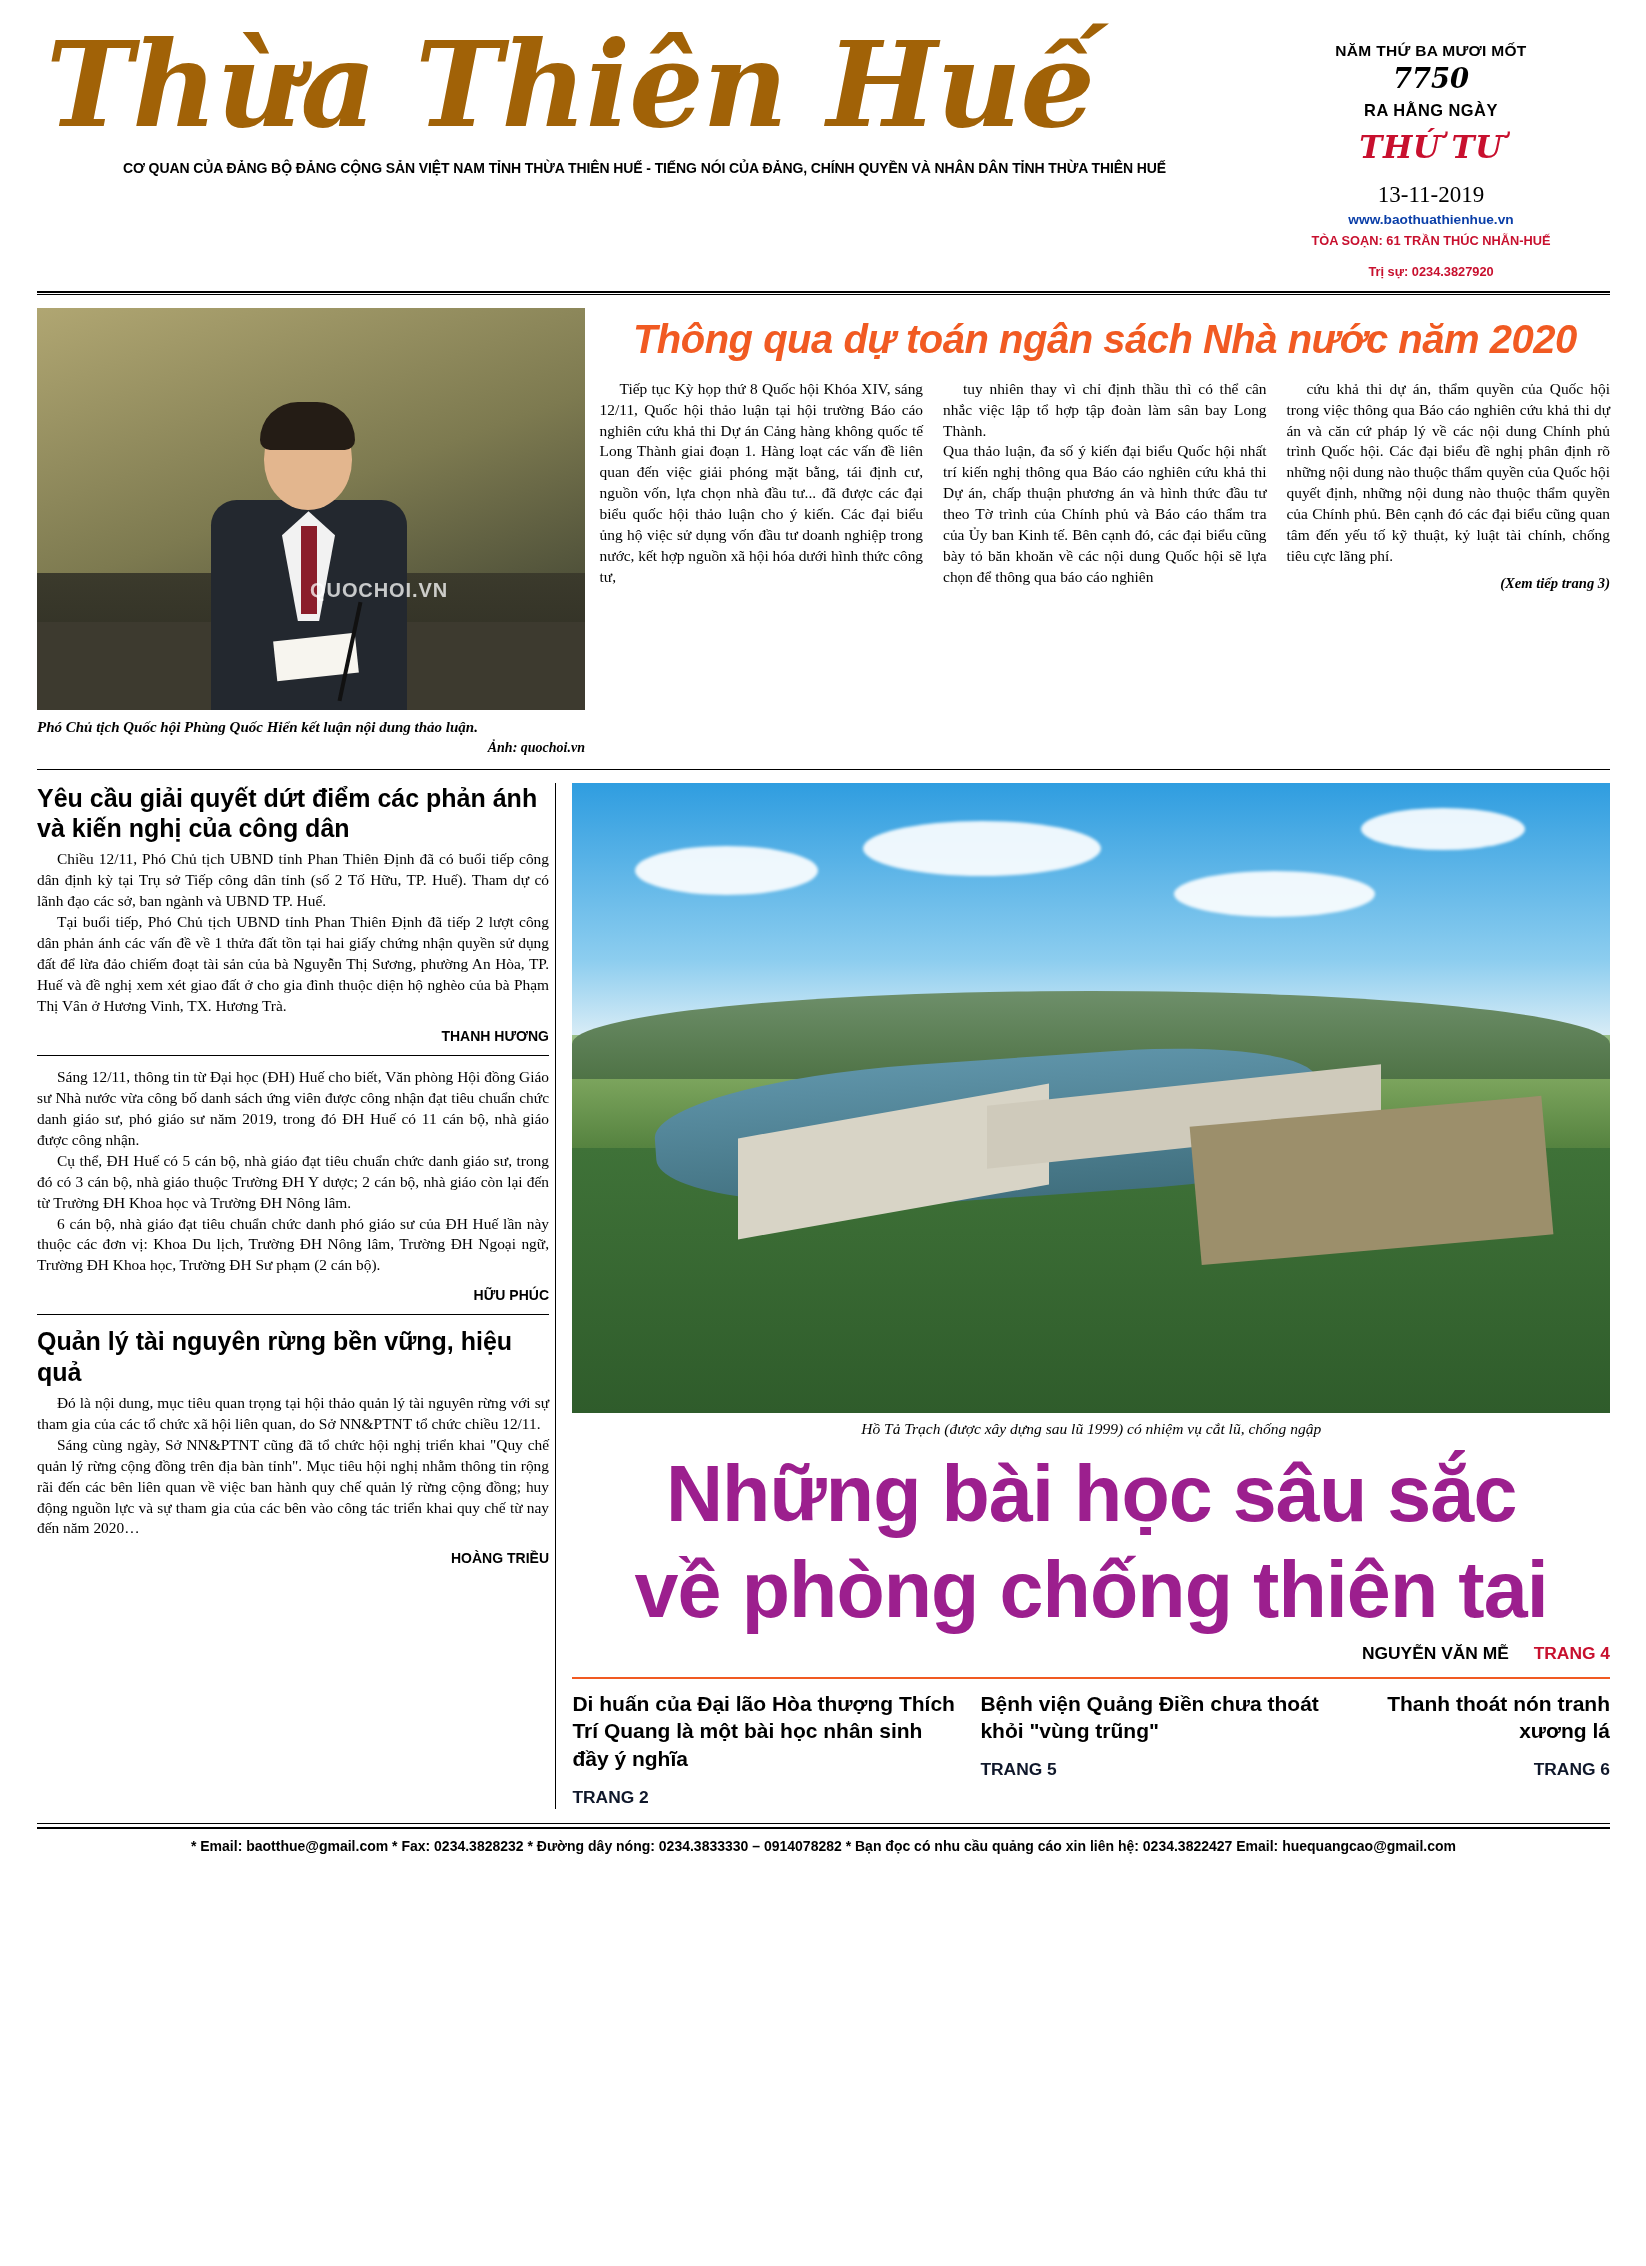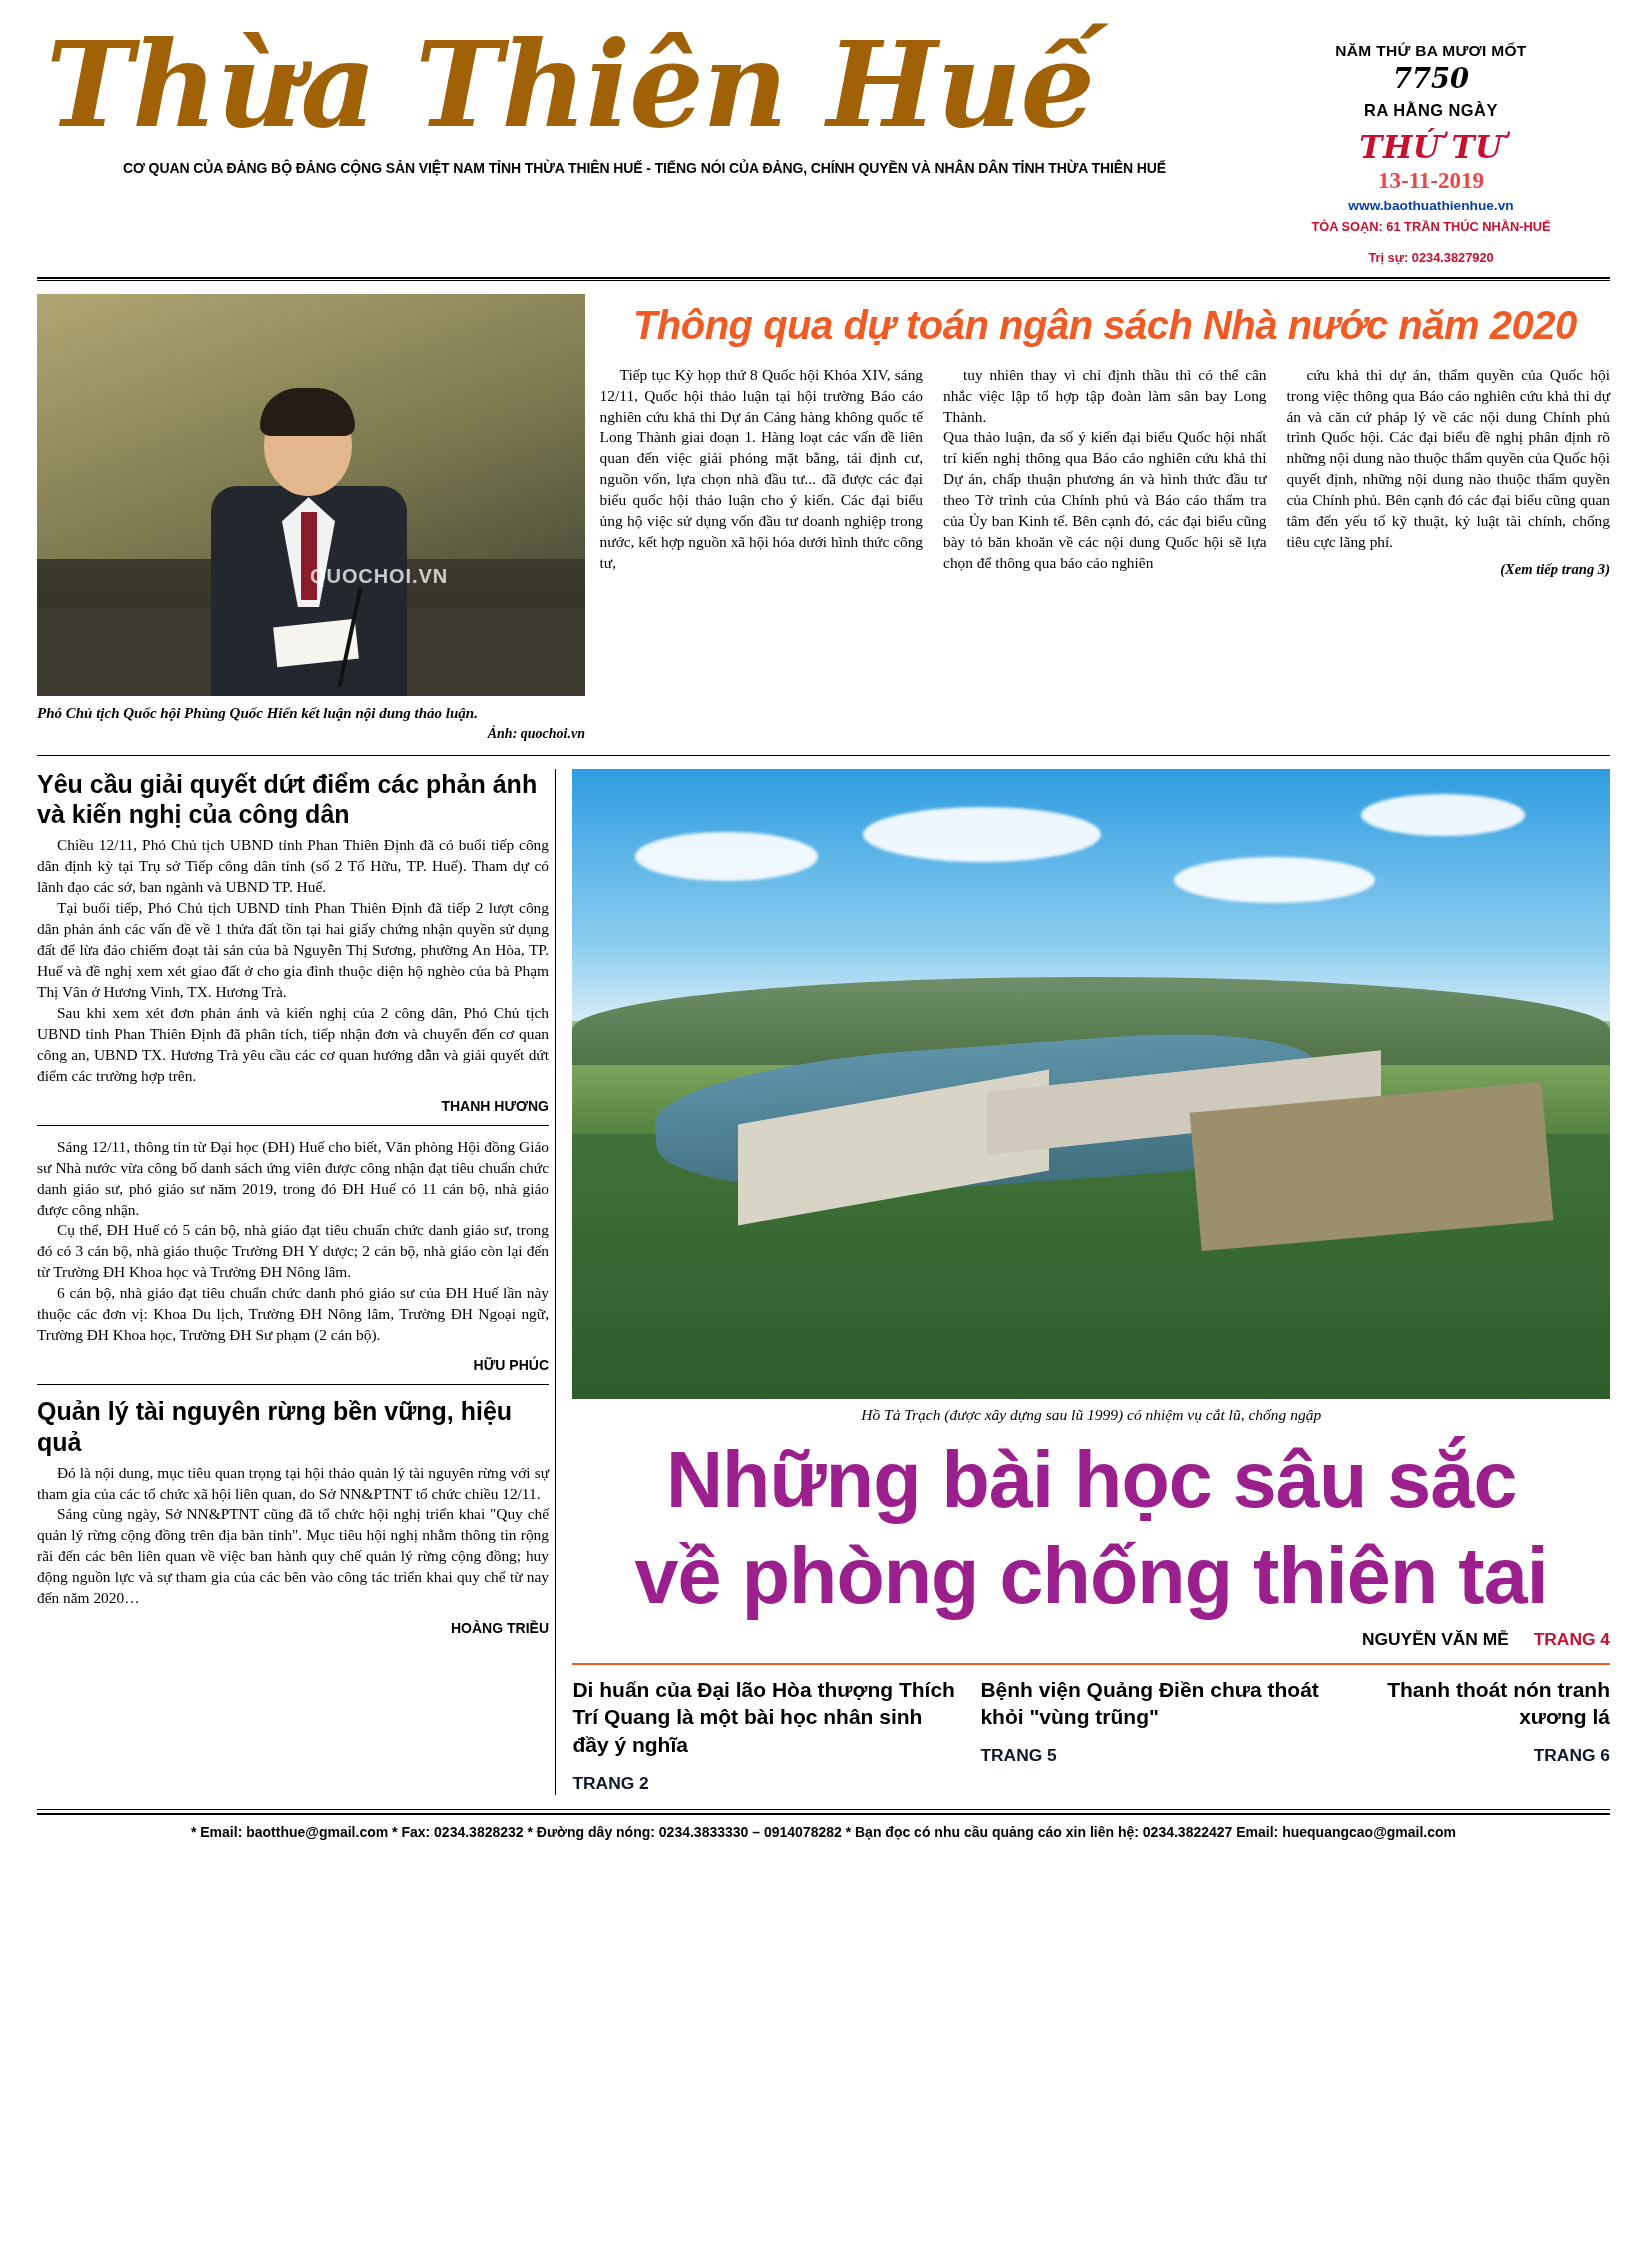--- a/index.html
+++ b/index.html
@@ -36,21 +36,21 @@
   .masthead-right {
     flex:1;
     text-align:center;
     padding-top:16.4px;
     font-family:"Liberation Sans", sans-serif;
   }
   .mr-line1 { font-size:15.5px; font-weight:bold; letter-spacing:0.3px; }
   .mr-issue { font-family:"DejaVu Serif", serif; font-style:italic; font-weight:bold; font-size:27.4px; margin:1.8px 0 7.3px; }
   .mr-line2 { font-size:16.4px; font-weight:bold; letter-spacing:0.5px; margin-bottom:9.1px;}
   .mr-day { color:#c8102e; font-weight:bold; font-size:31px; font-family:"DejaVu Serif", serif; font-style:italic; letter-spacing:0.5px;}
-  .mr-date { color:#ef4444; font-weight:bold; font-size:23px; font-family:"Liberation Serif", serif; margin-top:3px;}
+  .mr-date { color:#000000; font-weight:normal; font-size:23px; font-family:"Liberation Serif", serif; margin-top:17px;}
   .mr-web { color:#0a3ea8; font-weight:bold; font-size:13.7px; margin-top:3.7px; }
   .mr-addr { color:#c8102e; font-weight:bold; font-size:12.8px; margin-top:5.5px; line-height:1.45;}
 
   .rule-thick { border-top:2.7px solid #000; margin:9.1px 0 0 0; }
   .rule-thin { border-top:0.9px solid #000; margin:1.8px 0 12.8px 0; }
 
   
   .top { display:flex; gap:14.6px; }
   .photo-block { flex:0 0 548px; }
   .photo-main {
@@ -216,21 +216,20 @@
 
   <div class="main">
 
     <div class="left-col">
 
       <div>
         <div class="art-h">Yêu cầu giải quyết dứt điểm các phản ánh và kiến nghị của công dân</div>
         <div class="body-txt">
           <p>Chiều 12/11, Phó Chủ tịch UBND tỉnh Phan Thiên Định đã có buổi tiếp công dân định kỳ tại Trụ sở Tiếp công dân tỉnh (số 2 Tố Hữu, TP. Huế). Tham dự có lãnh đạo các sở, ban ngành và UBND TP. Huế.</p>
           <p>Tại buổi tiếp, Phó Chủ tịch UBND tỉnh Phan Thiên Định đã tiếp 2 lượt công dân phản ánh các vấn đề về 1 thửa đất tồn tại hai giấy chứng nhận quyền sử dụng đất để lừa đảo chiếm đoạt tài sản của bà Nguyễn Thị Sương, phường An Hòa, TP. Huế và đề nghị xem xét giao đất ở cho gia đình thuộc diện hộ nghèo của bà Phạm Thị Vân ở Hương Vinh, TX. Hương Trà.</p>
-          <p>Sau khi xem xét đơn phản ánh và kiến nghị của 2 công dân, Phó Chủ tịch UBND tỉnh Phan Thiên Định đã phân tích, tiếp nhận đơn và chuyển đến cơ quan công an, UBND TX. Hương Trà yêu cầu các cơ quan hướng dẫn và giải quyết dứt điểm các trường hợp trên.</p>
         </div>
         <div class="byline">THANH HƯƠNG</div>
       </div>
 
       <div class="sep-line"></div>
 
       <div>
         <div class="body-txt">
           <p>Sáng 12/11, thông tin từ Đại học (ĐH) Huế cho biết, Văn phòng Hội đồng Giáo sư Nhà nước vừa công bố danh sách ứng viên được công nhận đạt tiêu chuẩn chức danh giáo sư, phó giáo sư năm 2019, trong đó ĐH Huế có 11 cán bộ, nhà giáo được công nhận.</p>
           <p>Cụ thể, ĐH Huế có 5 cán bộ, nhà giáo đạt tiêu chuẩn chức danh giáo sư, trong đó có 3 cán bộ, nhà giáo thuộc Trường ĐH Y dược; 2 cán bộ, nhà giáo còn lại đến từ Trường ĐH Khoa học và Trường ĐH Nông lâm.</p>

